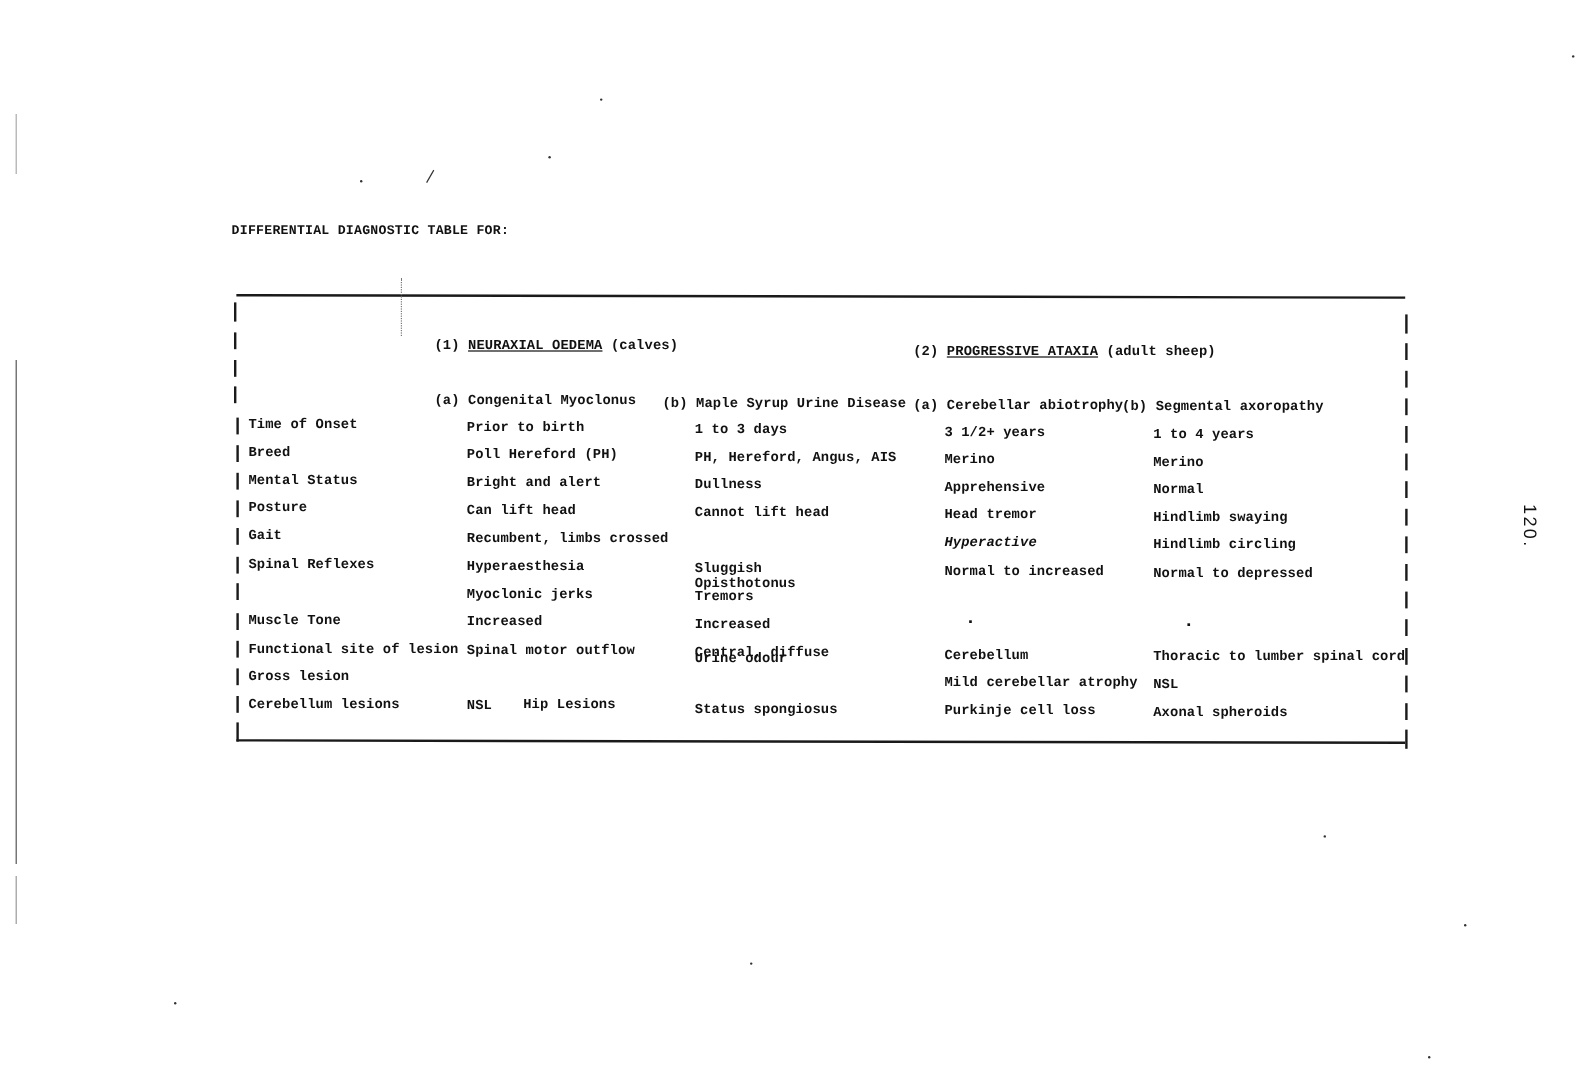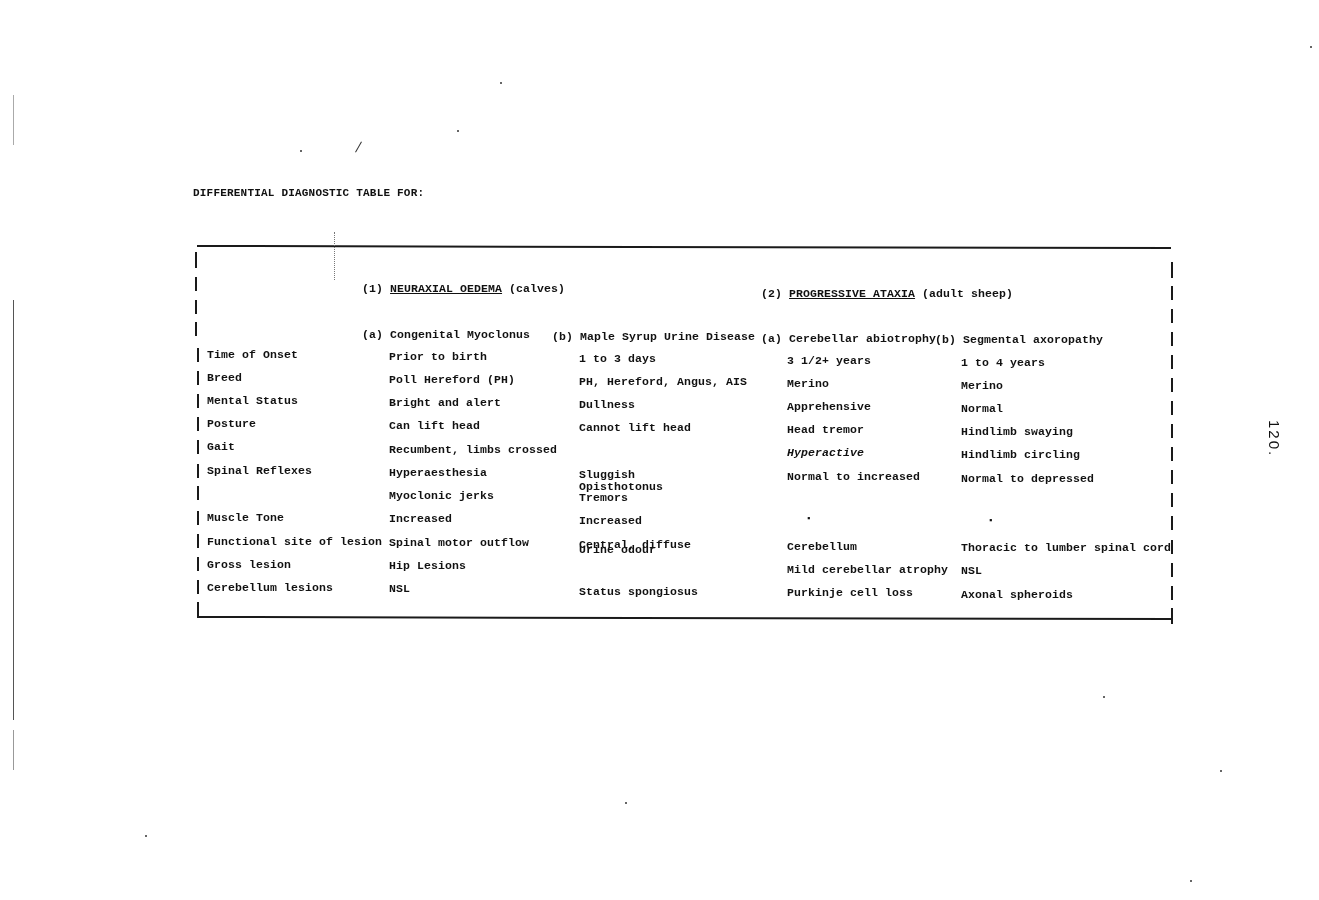--- a/index.html
+++ b/index.html
@@ -222,21 +222,21 @@
   <div class="txt" style="left:806px;top:512px;font-size:9px;">▪</div>
   <div class="txt" style="left:988px;top:514px;font-size:9px;">▪</div>
 
   <div class="txt row-label" style="top:535px;">Functional site of lesion</div>
   <div class="txt col-a1" style="top:536px;">Spinal motor outflow</div>
   <div class="txt col-b1" style="top:538px;">Central, diffuse</div>
   <div class="txt col-a2" style="top:540px;">Cerebellum</div>
   <div class="txt col-b2" style="top:541px;">Thoracic to lumber spinal cord</div>
 
   <div class="txt row-label" style="top:558px;">Gross lesion</div>
-  <div class="txt col-a1" style="top:559px;">Hip Lesions</div>
+  <div class="txt col-a1" style="top:581px;padding-left:47px;">Hip Lesions</div>
   <div class="txt col-b1" style="top:543px;">Urine odour</div>
   <div class="txt col-a2" style="top:563px;">Mild cerebellar atrophy</div>
   <div class="txt col-b2" style="top:564px;">NSL</div>
 
   <div class="txt row-label" style="top:581px;">Cerebellum lesions</div>
   <div class="txt col-a1" style="top:582px;">NSL</div>
   <div class="txt col-b1" style="top:585px;">Status spongiosus</div>
   <div class="txt col-a2" style="top:586px;">Purkinje cell loss</div>
   <div class="txt col-b2" style="top:588px;">Axonal spheroids</div>
 

